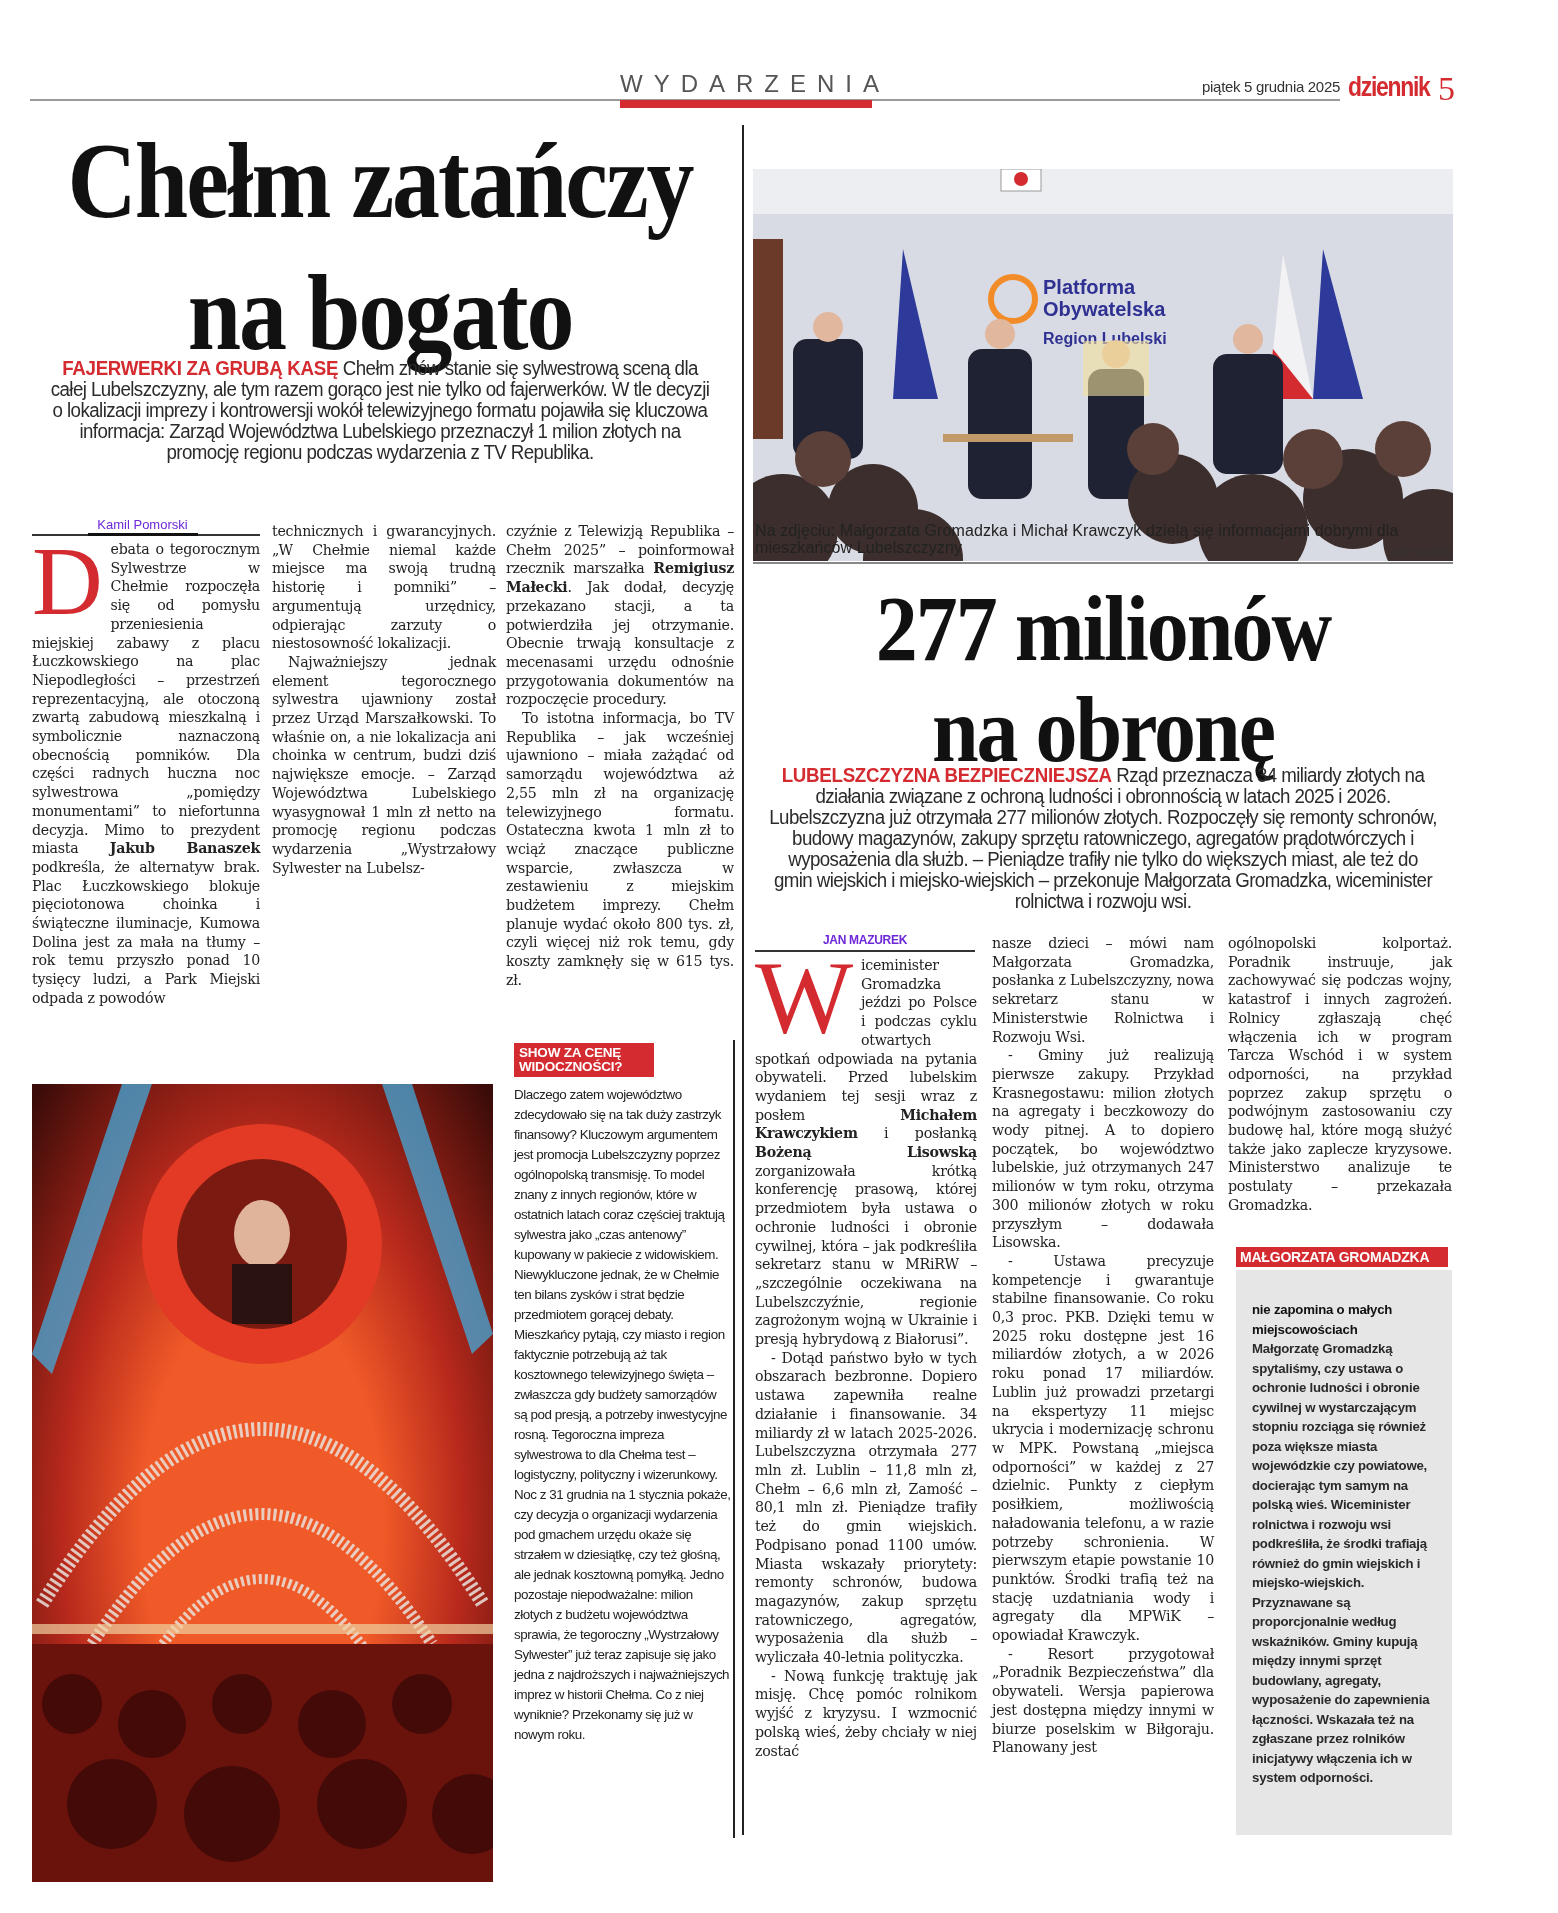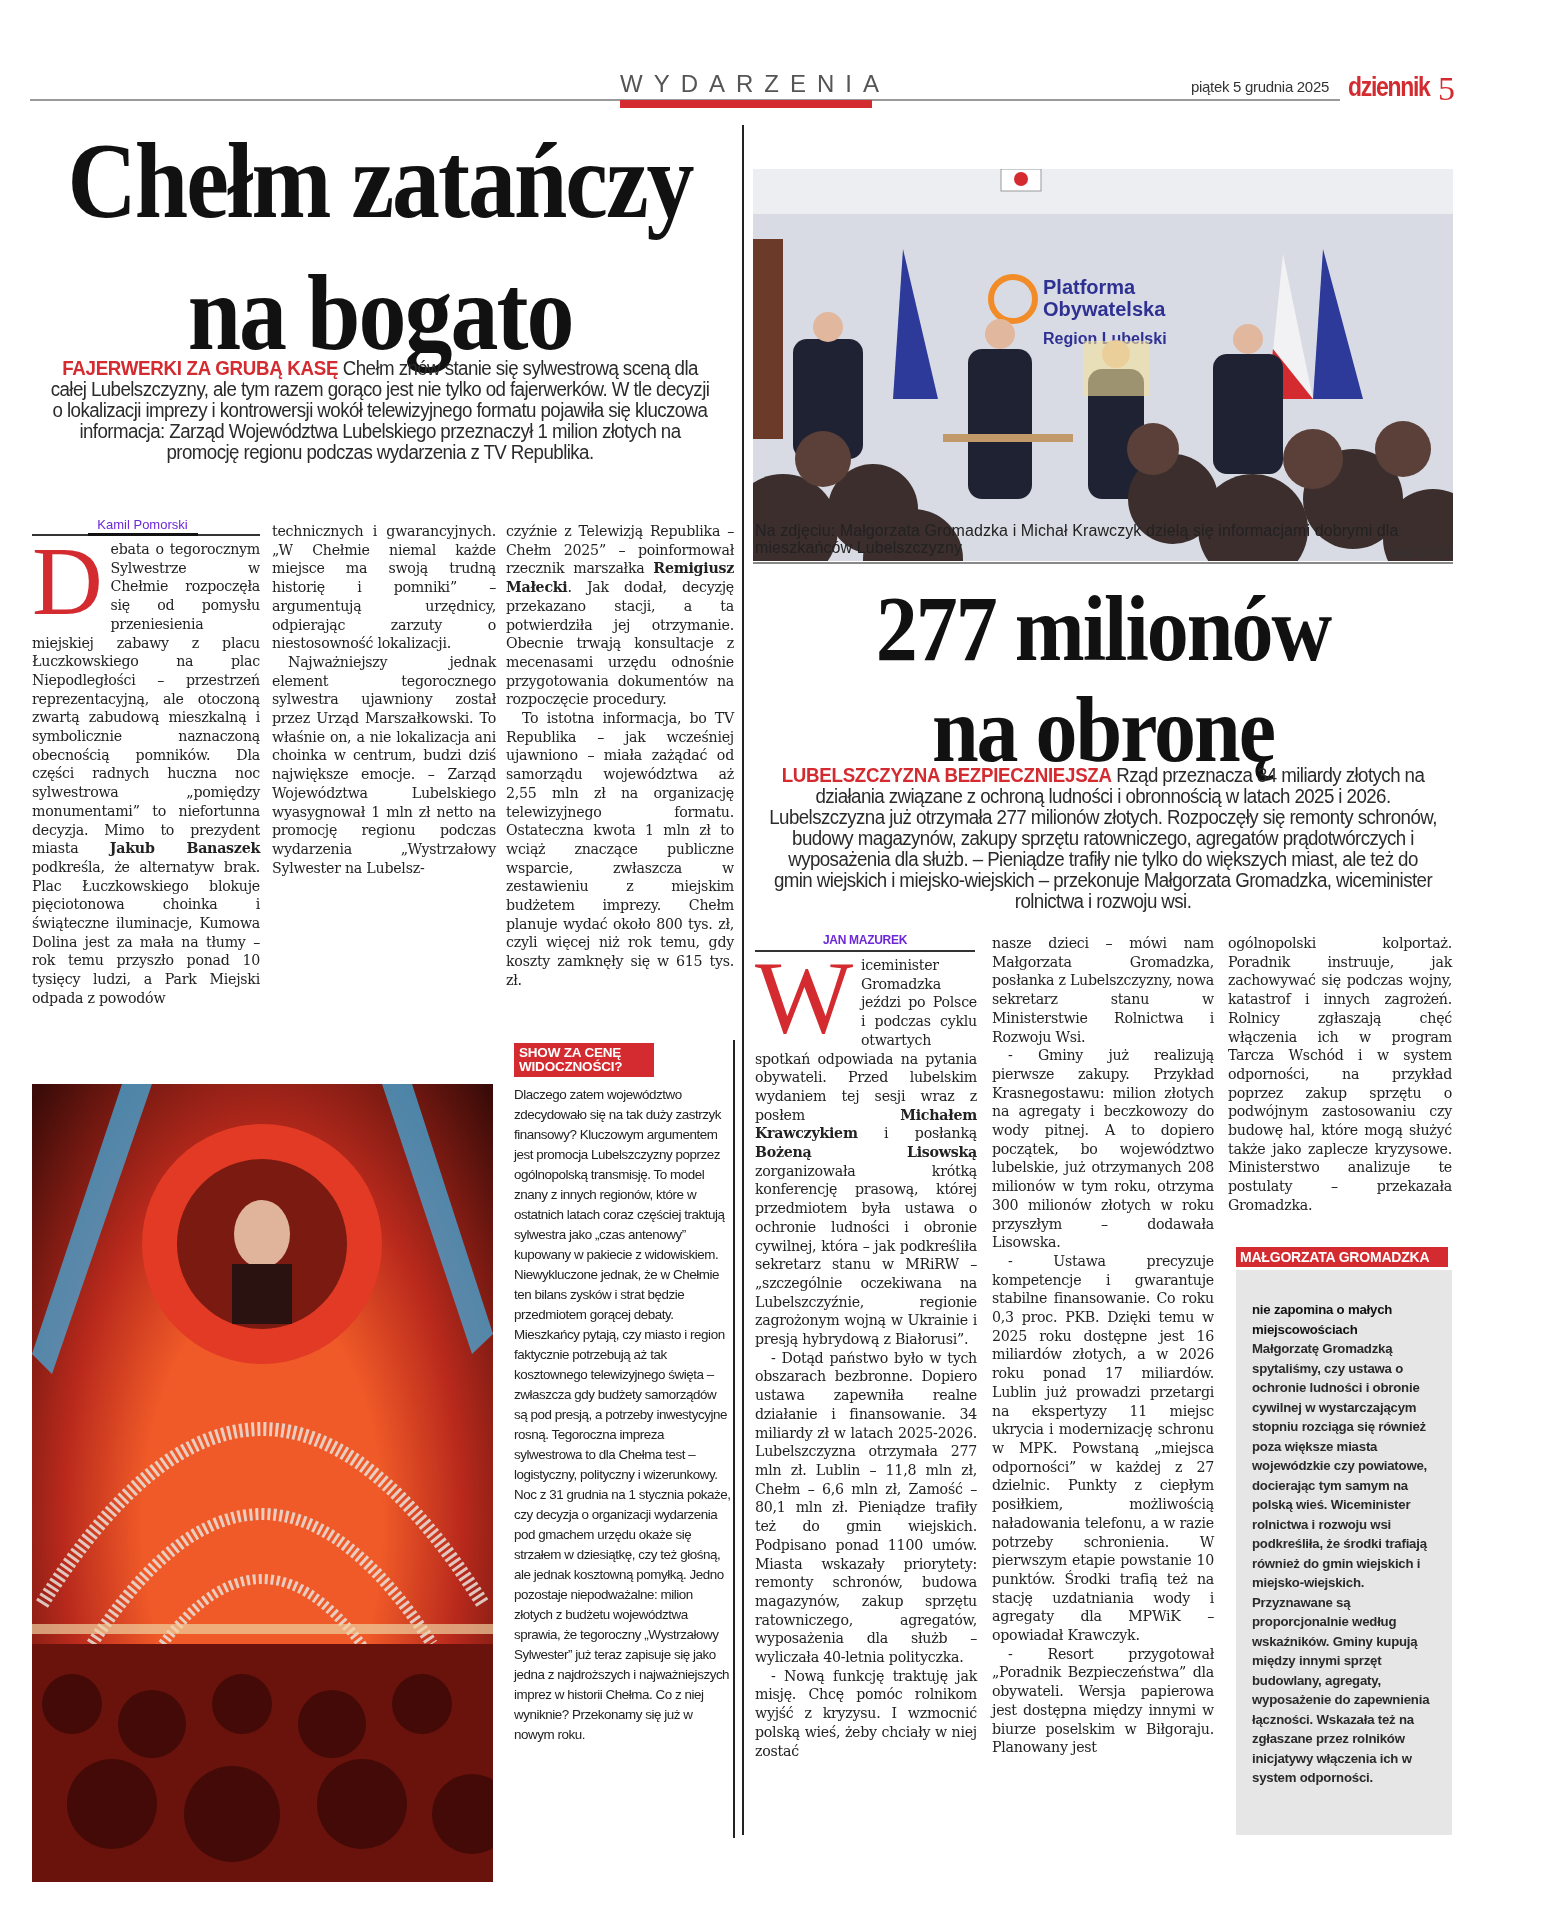--- a/index.html
+++ b/index.html
@@ -5,21 +5,21 @@
   * { box-sizing: border-box; margin: 0; padding: 0; }
   html, body { width: 1558px; height: 1913px; background: #ffffff; overflow: hidden; }
   body { position: relative; font-family: "DejaVu Serif", serif; color: #1a1a1a; }
   .abs { position: absolute; }
 
   
   .top-rule { left: 30px; top: 99px; width: 1310px; height: 2px; background: #9a9a9a; }
   .section-label { left: 620px; top: 70px; width: 252px; text-align: center;
     font-family: "Liberation Sans", sans-serif; font-size: 24px; letter-spacing: 11px; color: #555; font-weight: 300; }
   .section-bar { left: 620px; top: 100px; width: 252px; height: 8px; background: #d42b30; }
-  .date-text { left: 1180px; top: 78px; width: 160px; text-align: center;
+  .date-text { left: 1180px; top: 78px; width: 160px; text-align: right;
     font-family: "Liberation Sans", sans-serif; font-size: 15px; color: #333; letter-spacing: -0.3px; }
   .logo { left: 1348px; top: 72px; font-family: "Liberation Sans", sans-serif; font-weight: 700;
     font-size: 27px; color: #d42b30; letter-spacing: -1.5px; transform: scaleX(0.85); transform-origin: left; }
   .page-num { left: 1438px; top: 70px; font-family: "Liberation Serif", serif; font-size: 34px; color: #d42b30; }
 
   
   .vrule { left: 742px; top: 125px; width: 1.5px; height: 1710px; background: #222; }
 
   
   .headline { font-family: "Liberation Serif", serif; font-weight: 700; color: #111; text-align: center;
@@ -205,21 +205,21 @@
 <div class="abs byline" style="left:815px; top:933px; width:100px; font-weight:700; font-size:12px; letter-spacing:-0.3px;">JAN MAZUREK</div>
 
 <div class="abs col" style="left:755px; top:956px; width:222px;">
   <p class="first"><span class="drop" style="font-size:104px;">W</span><span>iceminister Gromadzka jeździ po Polsce i podczas cyklu otwartych spotkań odpowiada na pytania obywateli. Przed lubelskim wydaniem tej sesji wraz z posłem </span><b>Michałem Krawczykiem</b><span> i posłanką </span><b>Bożeną Lisowską</b><span> zorganizowała krótką konferencję prasową, której przedmiotem była ustawa o ochronie ludności i obronie cywilnej, która – jak podkreśliła sekretarz stanu w MRiRW – „szczególnie oczekiwana na Lubelszczyźnie, regionie zagrożonym wojną w Ukrainie i presją hybrydową z Białorusi”.</span></p>
   <p>- Dotąd państwo było w tych obszarach bezbronne. Dopiero ustawa zapewniła realne działanie i finansowanie. 34 miliardy zł w latach 2025-2026. Lubelszczyzna otrzymała 277 mln zł. Lublin – 11,8 mln zł, Chełm – 6,6 mln zł, Zamość – 80,1 mln zł. Pieniądze trafiły też do gmin wiejskich. Podpisano ponad 1100 umów. Miasta wskazały priorytety: remonty schronów, budowa magazynów, zakup sprzętu ratowniczego, agregatów, wyposażenia dla służb – wyliczała 40-letnia polityczka.</p>
   <p>- Nową funkcję traktuję jak misję. Chcę pomóc rolnikom wyjść z kryzysu. I wzmocnić polską wieś, żeby chciały w niej zostać</p>
 </div>
 
 <div class="abs col" style="left:992px; top:934px; width:222px;">
   <p class="first">nasze dzieci – mówi nam Małgorzata Gromadzka, posłanka z Lubelszczyzny, nowa sekretarz stanu w Ministerstwie Rolnictwa i Rozwoju Wsi.</p>
-  <p>- Gminy już realizują pierwsze zakupy. Przykład Krasnegostawu: milion złotych na agregaty i beczkowozy do wody pitnej. A to dopiero początek, bo województwo lubelskie, już otrzymanych 208 milionów w tym roku, otrzyma 300 milionów złotych w roku przyszłym – dodawała Lisowska.</p>
+  <p>- Gminy już realizują pierwsze zakupy. Przykład Krasnegostawu: milion złotych na agregaty i beczkowozy do wody pitnej. A to dopiero początek, bo województwo lubelskie, już otrzymanych 247 milionów w tym roku, otrzyma 300 milionów złotych w roku przyszłym – dodawała Lisowska.</p>
   <p>- Ustawa precyzuje kompetencje i gwarantuje stabilne finansowanie. Co roku 0,3 proc. PKB. Dzięki temu w 2025 roku dostępne jest 16 miliardów złotych, a w 2026 roku ponad 17 miliardów. Lublin już prowadzi przetargi na ekspertyzy 11 miejsc ukrycia i modernizację schronu w MPK. Powstaną „miejsca odporności” w każdej z 27 dzielnic. Punkty z ciepłym posiłkiem, możliwością naładowania telefonu, a w razie potrzeby schronienia. W pierwszym etapie powstanie 10 punktów. Środki trafią też na stację uzdatniania wody i agregaty dla MPWiK – opowiadał Krawczyk.</p>
   <p>- Resort przygotował „Poradnik Bezpieczeństwa” dla obywateli. Wersja papierowa jest dostępna między innymi w biurze poselskim w Biłgoraju. Planowany jest</p>
 </div>
 
 <div class="abs col" style="left:1228px; top:934px; width:224px;">
   <p class="first">ogólnopolski kolportaż. Poradnik instruuje, jak zachowywać się podczas wojny, katastrof i innych zagrożeń. Rolnicy zgłaszają chęć włączenia ich w program Tarcza Wschód i w system odporności, na przykład poprzez zakup sprzętu o podwójnym zastosowaniu czy budowę hal, które mogą służyć także jako zaplecze kryzysowe. Ministerstwo analizuje te postulaty – przekazała Gromadzka.</p>
 </div>
 
 <div class="abs tag" style="left:1236px; top:1247px; width:212px; font-size:14px; padding:3px 4px;">MAŁGORZATA GROMADZKA</div>
 <div class="abs grey-box" style="left:1236px; top:1270px; width:216px; height:565px;"></div>

